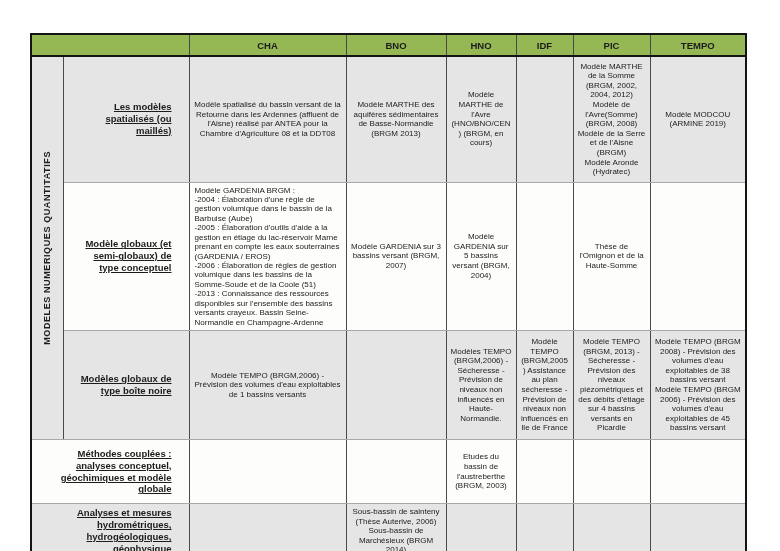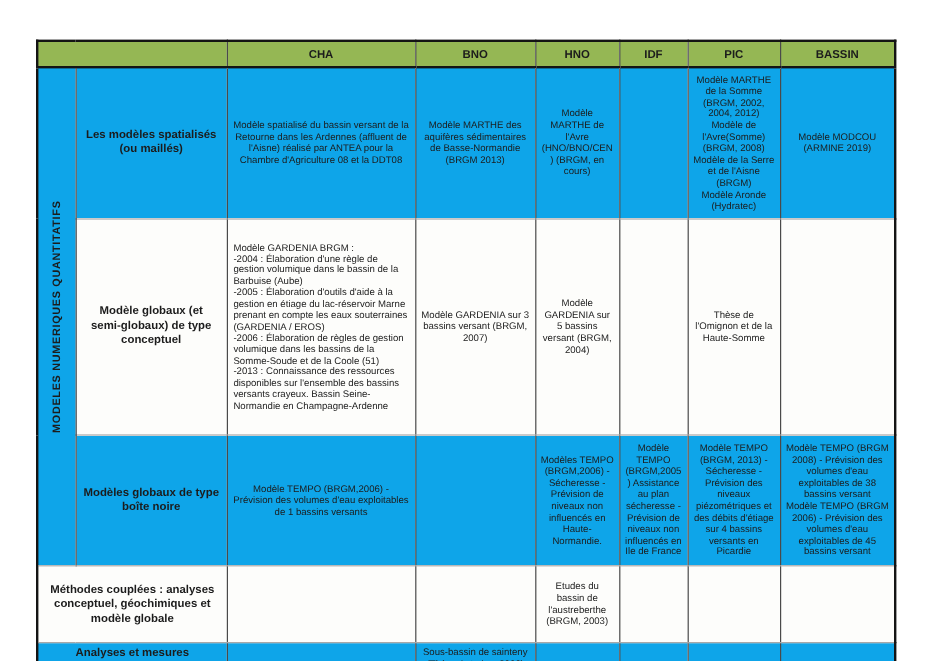--- a/index.html
+++ b/index.html
@@ -24,26 +24,26 @@
     border-bottom:2.5px solid #141414; height:16px; text-align:center;
   }
   .vlabel { background:#a6c36d; padding:0; }
   .vert {
     writing-mode:vertical-rl; transform:rotate(180deg);
     font-size:9px; font-weight:bold; letter-spacing:0.6px;
     white-space:nowrap; margin:0 auto; text-align:center;
   }
   .rowhead {
     background:#c7d89e; font-weight:bold; font-size:9.5px;
-    text-align:center; line-height:1.25; padding:2px 6px;
+    text-align:right; line-height:1.25; padding:2px 17px;text-decoration:underline;
   }
   td { font-size:8px; line-height:1.2; text-align:center; }
-  tr.gray td  { background:#0ea5e9;margin-top:13px; }
+  tr.gray td  { background:#e5e5e5;margin-top:13px; }
   tr.white td { background:#fdfdfb; }
-  td.l { text-align:left; vertical-align:top; padding:19px 5px; line-height:1.18; }
+  td.l { text-align:left; vertical-align:top; padding:3px 5px; line-height:1.18; }
   .pre { white-space:pre-line; }
   tr.r1 { height:126px; }
   tr.r2 { height:130px; }
   tr.r3 { height:109px; }
   tr.r4 { height:64px; }
   tr.r5 { height:56px; }
 </style>
 </head>
 <body>
 
@@ -61,21 +61,21 @@
     </colgroup>
 
     <tbody>
         <tr class="head">
       <th colspan="2"></th>
       <th>CHA</th>
       <th>BNO</th>
       <th>HNO</th>
       <th>IDF</th>
       <th>PIC</th>
-      <th>BASSIN</th>
+      <th>TEMPO</th>
     </tr>
 
     <tr class="r1 gray">
       <td class="vlabel" rowspan="3">
         <div class="vert">MODELES NUMERIQUES QUANTITATIFS</div>
       </td>
       <td class="rowhead">Les modèles spatialisés (ou maillés)</td>
       <td>Modèle spatialisé du bassin versant de la Retourne dans les Ardennes (affluent de l'Aisne) réalisé par ANTEA pour la Chambre d'Agriculture 08 et la DDT08</td>
       <td>Modèle MARTHE des aquifères sédimentaires de Basse-Normandie (BRGM 2013)</td>
       <td>Modèle MARTHE de l'Avre (HNO/BNO/CEN) (BRGM, en cours)</td>

